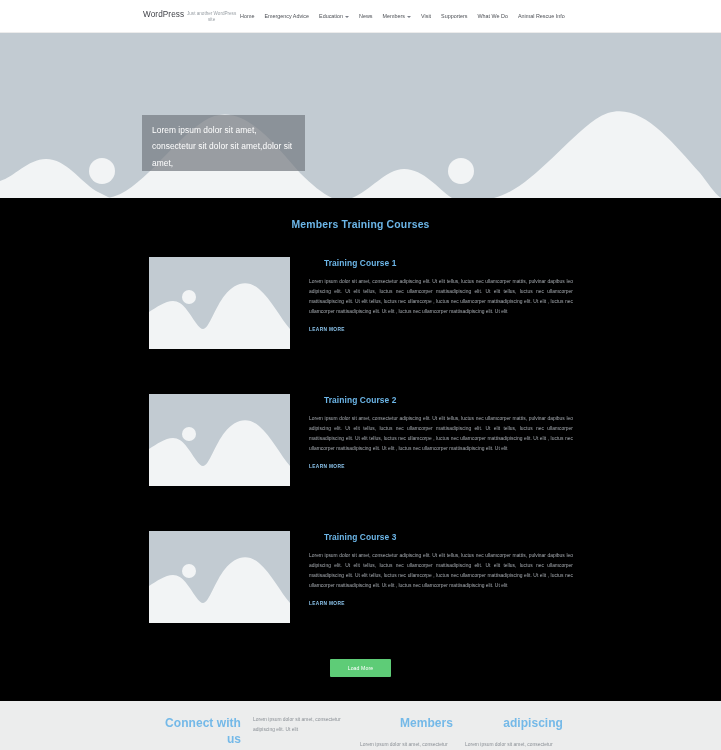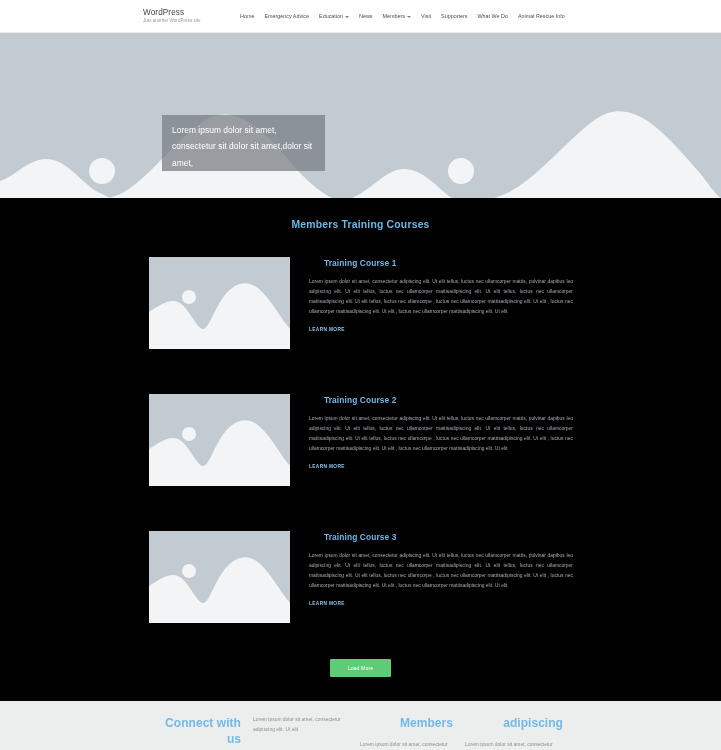--- a/index.html
+++ b/index.html
@@ -14,21 +14,21 @@
 
   
   .site-header {
     height: 33px;
     background: #ffffff;
     display: flex;
     align-items: center;
     padding: 0 145px 0 143px;
     border-bottom: 1px solid #ececec;
   }
-  .brand { display: flex; flex-direction: column; justify-content: center; width: 96px; }
+  .brand { display: flex; justify-content: center; width: 96px; text-align: center; }
   .brand-title {
     font-size: 8.2px;
     color: #404248;
     font-weight: 400;
     line-height: 1.15;
     letter-spacing: .1px;
   }
   .brand-tagline {
     font-size: 4.6px;
     color: #9aa0a6;
@@ -57,21 +57,21 @@
   
   .hero {
     position: relative;
     height: 165px;
     background: #c2cbd2;
     overflow: hidden;
   }
   .hero svg { position: absolute; inset: 0; width: 100%; height: 100%; display: block; }
   .hero-caption {
     position: absolute;
-    left: 162px;
+    left: 142px;
     top: 82px;
     width: 163px;
     height: 56px;
     background: rgba(118,124,130,.72);
     padding: 7px 9px 0 10px;
   }
   .hero-caption p {
     color: #ffffff;
     font-size: 8.4px;
     line-height: 1.95;

